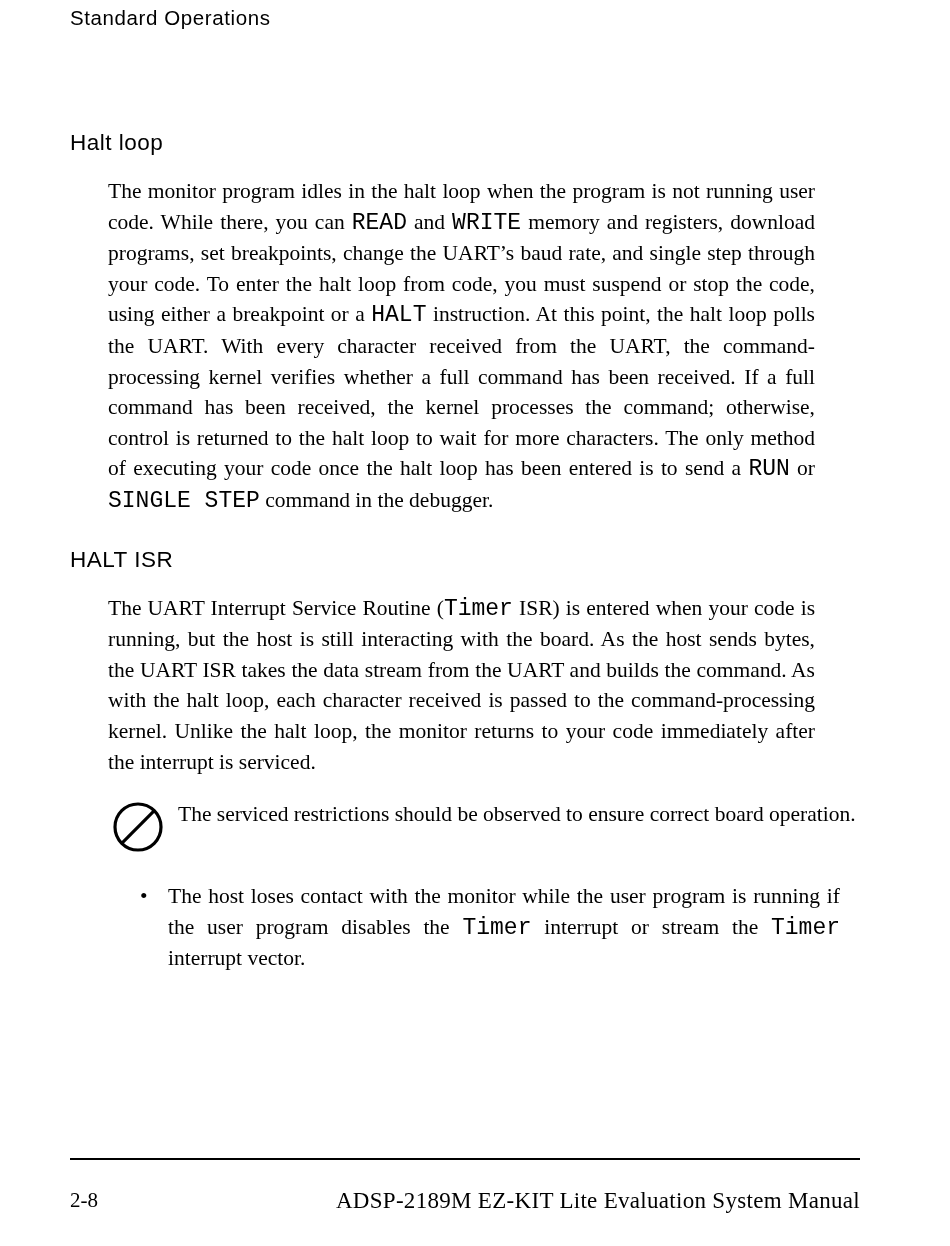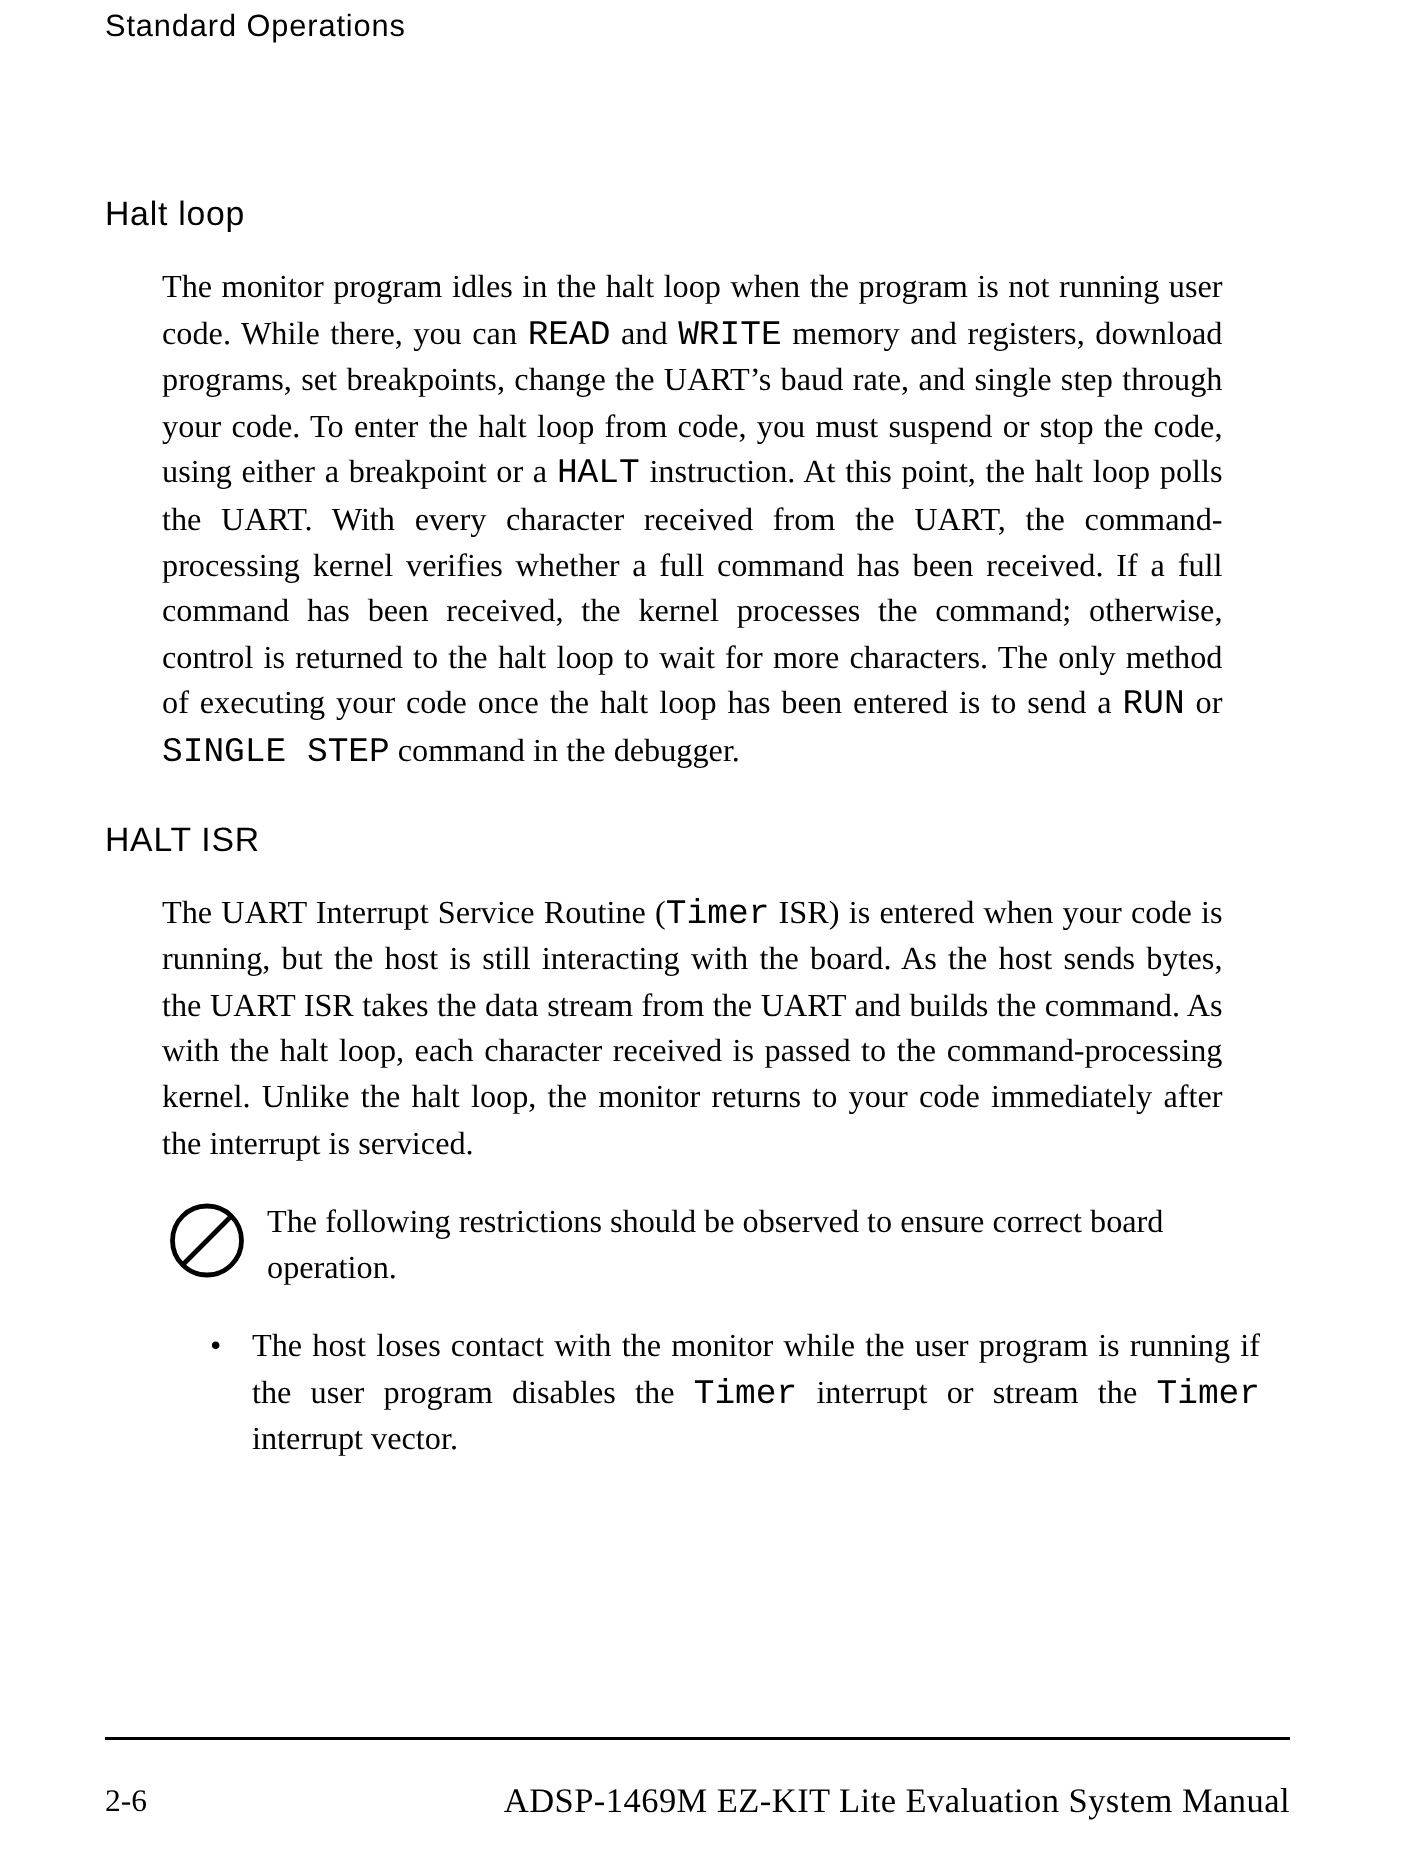--- a/index.html
+++ b/index.html
@@ -140,29 +140,29 @@
     <p class="body"><span>The monitor program idles in the halt loop when the program is not running user code. While there, you can </span><span class="mono">READ</span><span> and </span><span class="mono">WRITE</span><span> memory and registers, download programs, set breakpoints, change the UART’s baud rate, and single step through your code. To enter the halt loop from code, you must suspend or stop the code, using either a breakpoint or a </span><span class="mono">HALT</span><span> instruction. At this point, the halt loop polls the UART. With every character received from the UART, the command-processing kernel verifies whether a full command has been received. If a full command has been received, the kernel processes the command; otherwise, control is returned to the halt loop to wait for more characters. The only method of executing your code once the halt loop has been entered is to send a </span><span class="mono">RUN</span><span> or </span><span class="mono">SINGLE STEP</span><span> command in the debugger.</span></p>
 
     <h2 class="section second">HALT ISR</h2>
     <p class="body"><span>The UART Interrupt Service Routine (</span><span class="mono">Timer</span><span> ISR) is entered when your code is running, but the host is still interacting with the board. As the host sends bytes, the UART ISR takes the data stream from the UART and builds the command. As with the halt loop, each character received is passed to the command-processing kernel. Unlike the halt loop, the monitor returns to your code immediately after the interrupt is serviced.</span></p>
 
     <div class="note">
       <svg class="prohibit-icon" viewBox="0 0 52 52">
         <circle cx="26" cy="26" r="23" fill="none" stroke="#000" stroke-width="3.2"></circle>
         <line x1="9.7" y1="42.3" x2="42.3" y2="9.7" stroke="#000" stroke-width="3.2"></line>
       </svg>
-      <div class="note-text">The following restrictions should be observed to ensure correct board operation.</div>
+      <div class="note-text">The serviced restrictions should be observed to ensure correct board operation.</div>
     </div>
 
     <div class="bullet-row">
       <div class="bullet-mark">•</div>
       <div class="bullet-text"><span>The host loses contact with the monitor while the user program is running if the user program disables the </span><span class="mono">Timer</span><span> interrupt or stream the </span><span class="mono">Timer</span><span> interrupt vector.</span></div>
     </div>
 
   </div>
 
   <div class="footer-rule"></div>
   <div class="footer">
-    <div class="folio">2-6</div>
-    <div class="footer-title">ADSP-1469M EZ-KIT Lite Evaluation System Manual</div>
+    <div class="folio">2-8</div>
+    <div class="footer-title">ADSP-2189M EZ-KIT Lite Evaluation System Manual</div>
   </div>
 
 </div>
 
 </body></html>

